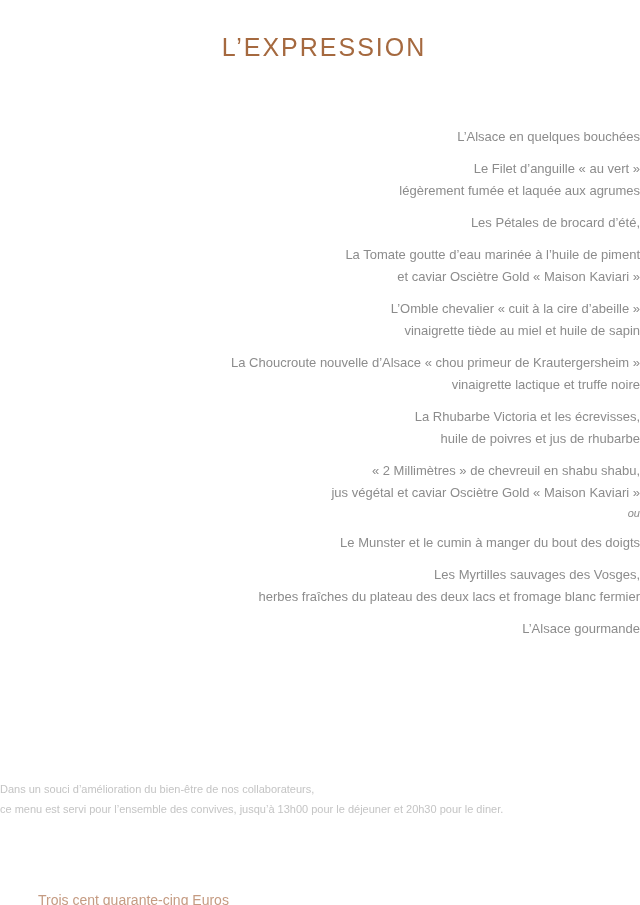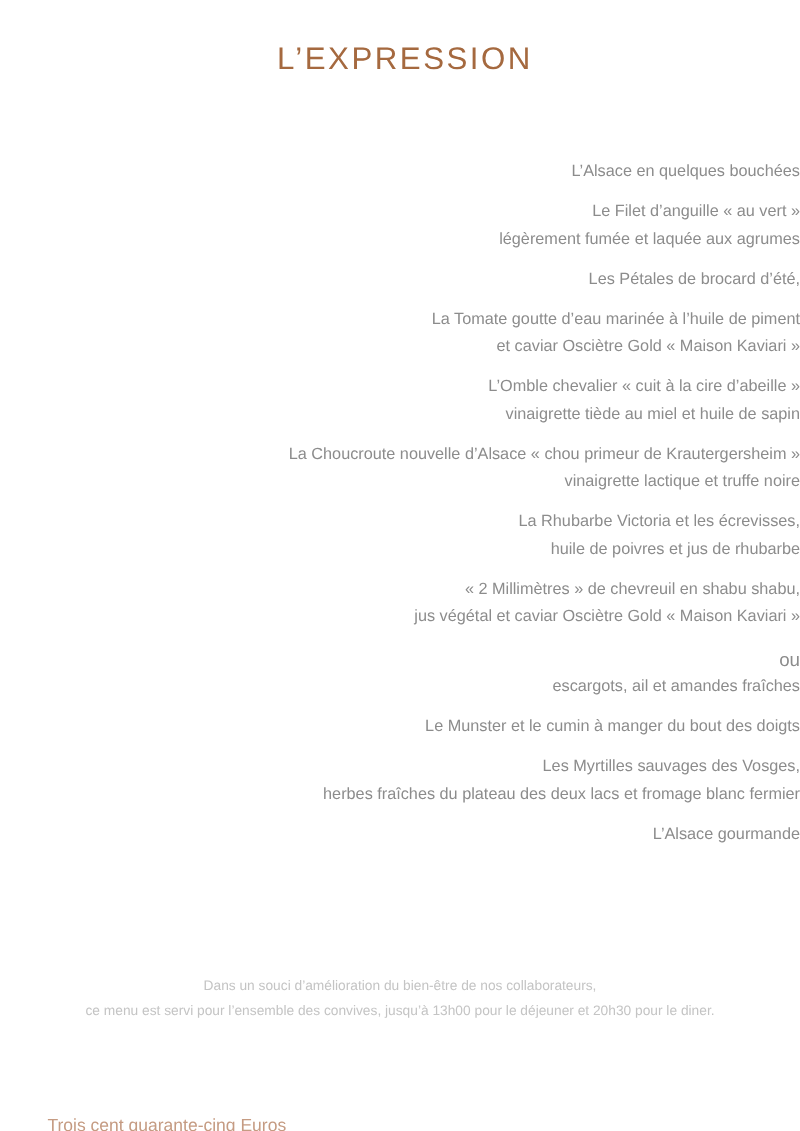--- a/index.html
+++ b/index.html
@@ -38,30 +38,29 @@
   }
   .course {
     margin: 0 0 10px 0;
   }
   .line {
     line-height: 22px;
     white-space: nowrap;
     text-align: right;
   }
   .sep {
-    font-size: 15px;
+    font-style: italic;
+    font-size: 11px;
     line-height: 18px;
-    margin-top: 16px;
   }
   .note {
     position: absolute;
     top: 779px;
     left: 0;
     width: 100%;
-    text-align: center;
     font-size: 11px;
     color: var(--note-color, #C4C4C4);
   }
   .note .note-line {
     line-height: 20px;
     white-space: nowrap;
   }
   .price {
     position: absolute;
     top: 892px;
@@ -100,21 +99,20 @@
         <div class="line">vinaigrette lactique et truffe noire</div>
       </div>
       <div class="course">
         <div class="line">La Rhubarbe Victoria et les écrevisses,</div>
         <div class="line">huile de poivres et jus de rhubarbe</div>
       </div>
       <div class="course">
         <div class="line">« 2 Millimètres » de chevreuil en shabu shabu,</div>
         <div class="line">jus végétal et caviar Osciètre Gold « Maison Kaviari »</div>
         <div class="line sep">ou</div>
-        <div class="line">escargots, ail et amandes fraîches</div>
       </div>
       <div class="course">
         <div class="line">Le Munster et le cumin à manger du bout des doigts</div>
       </div>
       <div class="course">
         <div class="line">Les Myrtilles sauvages des Vosges,</div>
         <div class="line">herbes fraîches du plateau des deux lacs et fromage blanc fermier</div>
       </div>
       <div class="course">
         <div class="line">L’Alsace gourmande</div>

